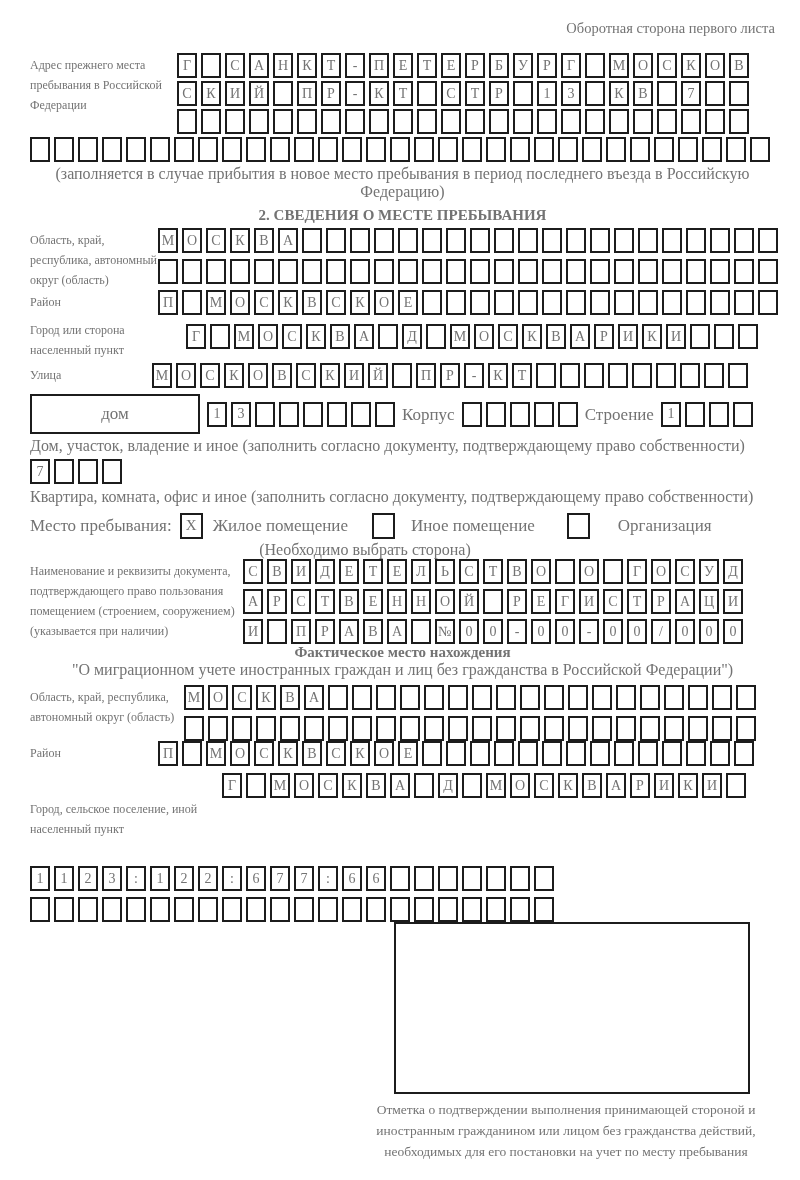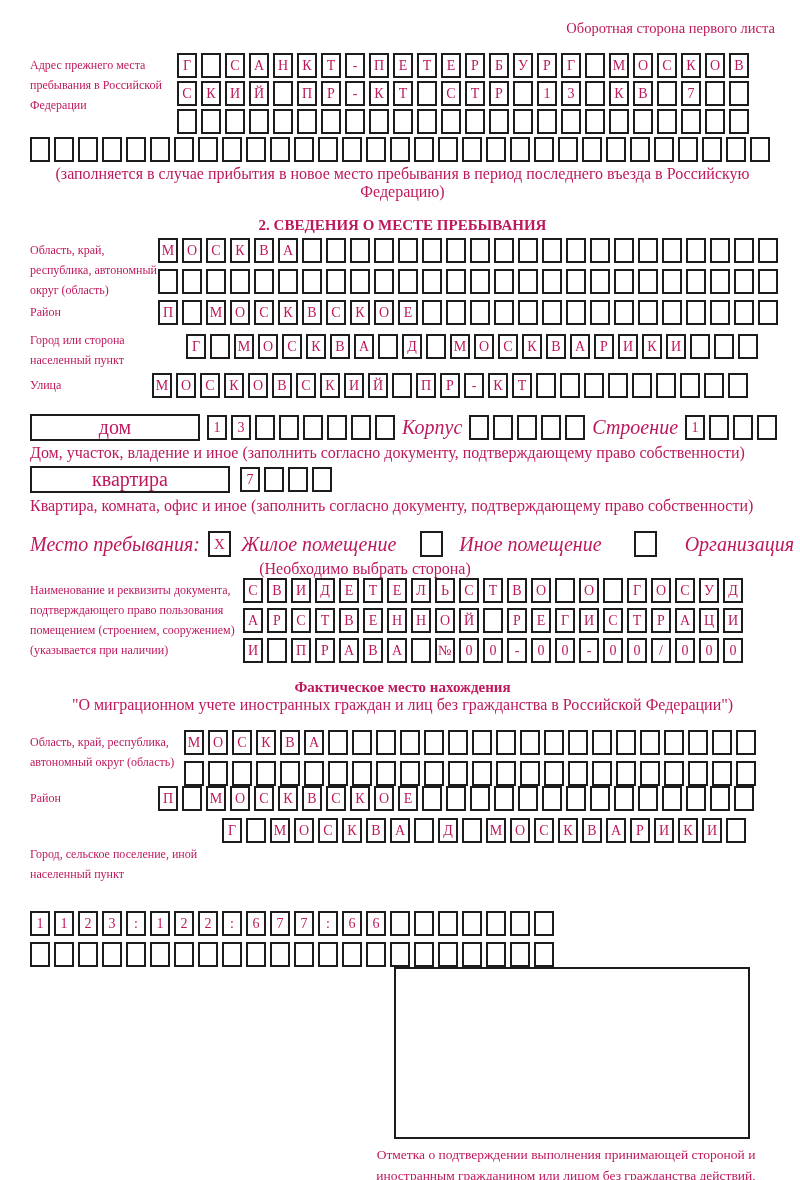--- a/index.html
+++ b/index.html
@@ -1,53 +1,53 @@
 <!DOCTYPE html>
 <html><head>
 <meta charset="utf-8">
 <style>
   html,body{margin:0;padding:0;background:#fff;}
   .page{
     width:800px;height:1180px;box-sizing:border-box;
     padding:14px 25px 0 30px;
     font-family:"Liberation Serif","DejaVu Serif",serif;
-    color:#be185d;position:relative;overflow:hidden;background:#fff;
+    color:#737373;position:relative;overflow:hidden;background:#fff;
   }
   .side-note{text-align:right;font-size:14.5px;margin:6px 0 16px 0;}
   .frow{display:flex;align-items:flex-start;}
   .flabel{flex:none;font-size:12px;line-height:20px;padding-top:2px;}
   .frows{display:flex;flex-direction:column;gap:3px;}
   .cells{display:flex;gap:4px;}
   .cell{
     flex:none;width:20px;height:25px;box-sizing:border-box;
     border:2px solid #1c1c1c;display:flex;align-items:center;justify-content:center;
     font-size:14px;line-height:1;background:#fff;
   }
   .caption{font-size:16px;line-height:18px;}
   .caption.center{text-align:center;}
   .h-bold{font-weight:bold;font-size:15px;text-align:center;}
   .bigbox{
-    flex:none;box-sizing:border-box;border:2px solid #1c1c1c;height:27px;
-    display:flex;align-items:center;justify-content:center;font-size:20px;background:#fff;
+    flex:none;box-sizing:border-box;border:2px solid #1c1c1c;height:40px;
+    display:flex;align-items:center;justify-content:center;font-size:17px;background:#fff;
   }
-  .inline-lbl{font-size:20px;line-height:27px;flex:none;font-style:italic;}
+  .inline-lbl{font-size:17px;line-height:27px;flex:none;}
   .chkbox{
     flex:none;width:23px;height:26px;box-sizing:border-box;border:2px solid #1c1c1c;
     display:flex;align-items:center;justify-content:center;font-size:15px;background:#fff;
   }
   .stamp-box{
     box-sizing:border-box;border:2px solid #1c1c1c;background:#fff;
     width:356px;height:172px;margin-left:364px;
   }
   .stamp-caption{
     width:392px;margin-left:340px;text-align:center;
     font-size:13.5px;line-height:21px;margin-top:5px;
   }
   .mt2{margin-top:2px}.mt3{margin-top:3px}.mt4{margin-top:4px}
-  .mt6{margin-top:16px}.mt8{}.mt16{margin-top:16px}
+  .mt6{margin-top:6px}.mt8{}.mt16{}
 </style>
 </head>
 <body>
 
 <div class="page">
 
   <div class="side-note">Оборотная сторона первого листа</div>
 
   <div class="frow">
     <div class="flabel" style="width:147px;">Адрес прежнего места пребывания в Российской Федерации</div>
@@ -348,31 +348,30 @@
     <div class="cells">
         <div class="cell">1</div>
         <div class="cell"></div>
         <div class="cell"></div>
         <div class="cell"></div>
       </div>
   </div>
   <div class="caption mt3">Дом, участок, владение и иное (заполнить согласно документу, подтверждающему право собственности)</div>
 
   <div class="frow mt4" style="align-items:center;gap:10px;">
-    <div class="bigbox" style="width:200px;">квартира</div>
     <div class="cells">
         <div class="cell">7</div>
         <div class="cell"></div>
         <div class="cell"></div>
         <div class="cell"></div>
       </div>
   </div>
   <div class="caption mt4">Квартира, комната, офис и иное (заполнить согласно документу, подтверждающему право собственности)</div>
 
-  <div class="frow mt6" style="">
+  <div class="frow mt6" style="align-items:center;">
     <div class="inline-lbl">Место пребывания:</div>
     <div class="chkbox" style="margin-left:8px;">X</div>
     <div class="inline-lbl" style="margin-left:10px;">Жилое помещение</div>
     <div class="chkbox" style="margin-left:24px;"></div>
     <div class="inline-lbl" style="margin-left:16px;">Иное помещение</div>
     <div class="chkbox" style="margin-left:32px;"></div>
     <div class="inline-lbl" style="margin-left:28px;">Организация</div>
   </div>
   <div class="caption mt2" style="width:330px;margin-left:170px;text-align:center;">(Необходимо выбрать сторона)</div>
 

